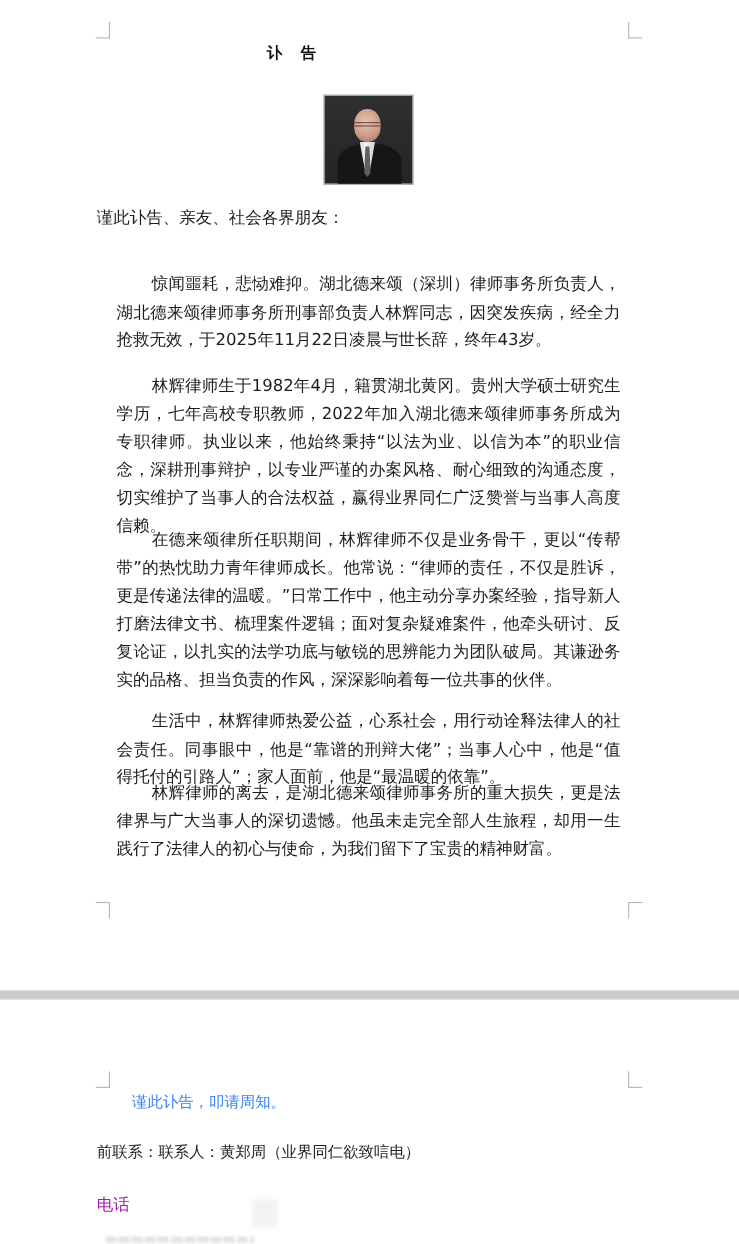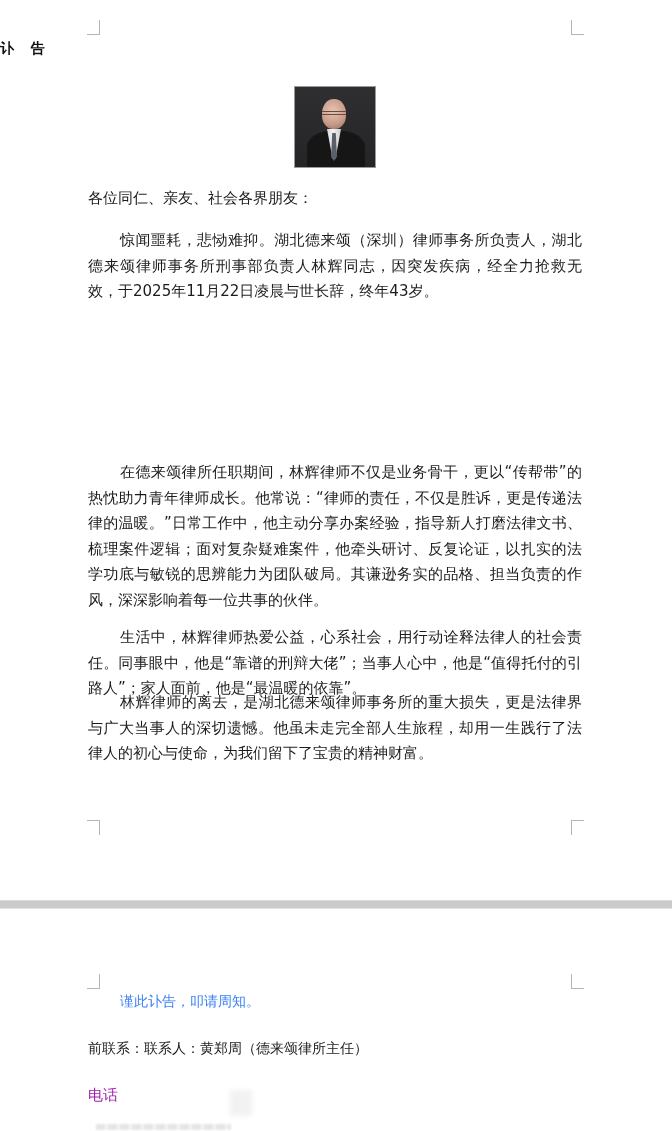--- a/index.html
+++ b/index.html
@@ -45,20 +45,21 @@
   .corner.tl-mark { border-right-width: 1px; border-bottom-width: 1px; }
   .corner.tr-mark { border-left-width: 1px; border-bottom-width: 1px; }
   .corner.bl-mark { border-right-width: 1px; border-top-width: 1px; }
   .corner.br-mark { border-left-width: 1px; border-top-width: 1px; }
 
   .title {
     position: absolute;
     top: 40px;
     left: 0;
     width: 536px;
+    text-align: center;
     font-size: 14px;
     font-weight: bold;
     letter-spacing: 6px;
     color: #111;
   }
   .portrait {
     position: absolute;
     left: 294px;
     top: 86px;
     width: 82px;
@@ -118,21 +119,21 @@
   .text-block {
     position: absolute;
     left: 88px;
     width: 494px;
     font-size: 15px;
     line-height: 25.5px;
     color: #1c1c1c;
     text-align: justify;
   }
   .text-block p {
-    margin: 0;
+    margin: 18px;
     text-indent: 32px;
   }
   .salutation {
     position: absolute;
     left: 88px;
     top: 189px;
     font-size: 15px;
     color: #1c1c1c;
   }
   .p1 { top: 228px; }
@@ -194,24 +195,27 @@
   <div class="title">讣 告</div>
 
   <div class="portrait" title="林辉律师照片">
     <div class="suit"></div>
     <div class="shirt"></div>
     <div class="tie"></div>
     <div class="head"></div>
     <div class="glasses"></div>
   </div>
 
-  <div class="salutation">各位同仁、亲友、社会各界朋友：</div>
+  <div class="salutation">谨此讣告、亲友、社会各界朋友：</div>
 
   <div class="text-block p1">
     <p>惊闻噩耗，悲恸难抑。湖北德来颂（深圳）律师事务所负责人，湖北德来颂律师事务所刑事部负责人林辉同志，因突发疾病，经全力抢救无效，于2025年11月22日凌晨与世长辞，终年43岁。</p>
+  </div>
+  <div class="text-block p2">
+    <p>林辉律师生于1982年4月，籍贯湖北黄冈。贵州大学硕士研究生学历，七年高校专职教师，2022年加入湖北德来颂律师事务所成为专职律师。执业以来，他始终秉持“以法为业、以信为本”的职业信念，深耕刑事辩护，以专业严谨的办案风格、耐心细致的沟通态度，切实维护了当事人的合法权益，赢得业界同仁广泛赞誉与当事人高度信赖。</p>
   </div>
   <div class="text-block p3">
     <p>在德来颂律所任职期间，林辉律师不仅是业务骨干，更以“传帮带”的热忱助力青年律师成长。他常说：“律师的责任，不仅是胜诉，更是传递法律的温暖。”日常工作中，他主动分享办案经验，指导新人打磨法律文书、梳理案件逻辑；面对复杂疑难案件，他牵头研讨、反复论证，以扎实的法学功底与敏锐的思辨能力为团队破局。其谦逊务实的品格、担当负责的作风，深深影响着每一位共事的伙伴。</p>
   </div>
   <div class="text-block p4">
     <p>生活中，林辉律师热爱公益，心系社会，用行动诠释法律人的社会责任。同事眼中，他是“靠谱的刑辩大佬”；当事人心中，他是“值得托付的引路人”；家人面前，他是“最温暖的依靠”。</p>
   </div>
   <div class="text-block p5">
     <p>林辉律师的离去，是湖北德来颂律师事务所的重大损失，更是法律界与广大当事人的深切遗憾。他虽未走完全部人生旅程，却用一生践行了法律人的初心与使命，为我们留下了宝贵的精神财富。</p>
   </div>
@@ -223,18 +227,18 @@
 <div class="page-gap"></div>
 
 <div class="page page-2"></div>
 
 <div class="corner tl-mark" style="left:87px; top:974px;"></div>
 <div class="corner tr-mark" style="left:571px; top:974px;"></div>
 
 <div class="closing">谨此讣告，叩请周知。</div>
 
 <div class="contact-block">
-  <span class="line">前联系：联系人：黄郑周（德来颂律所主任）</span>
+  <span class="line">前联系：联系人：黄郑周（业界同仁欲致唁电）</span>
 </div>
 
 <div class="phone-label">电话</div>
 <div class="redacted"></div>
 <div class="blurred-line"></div>
 
 </body></html>

